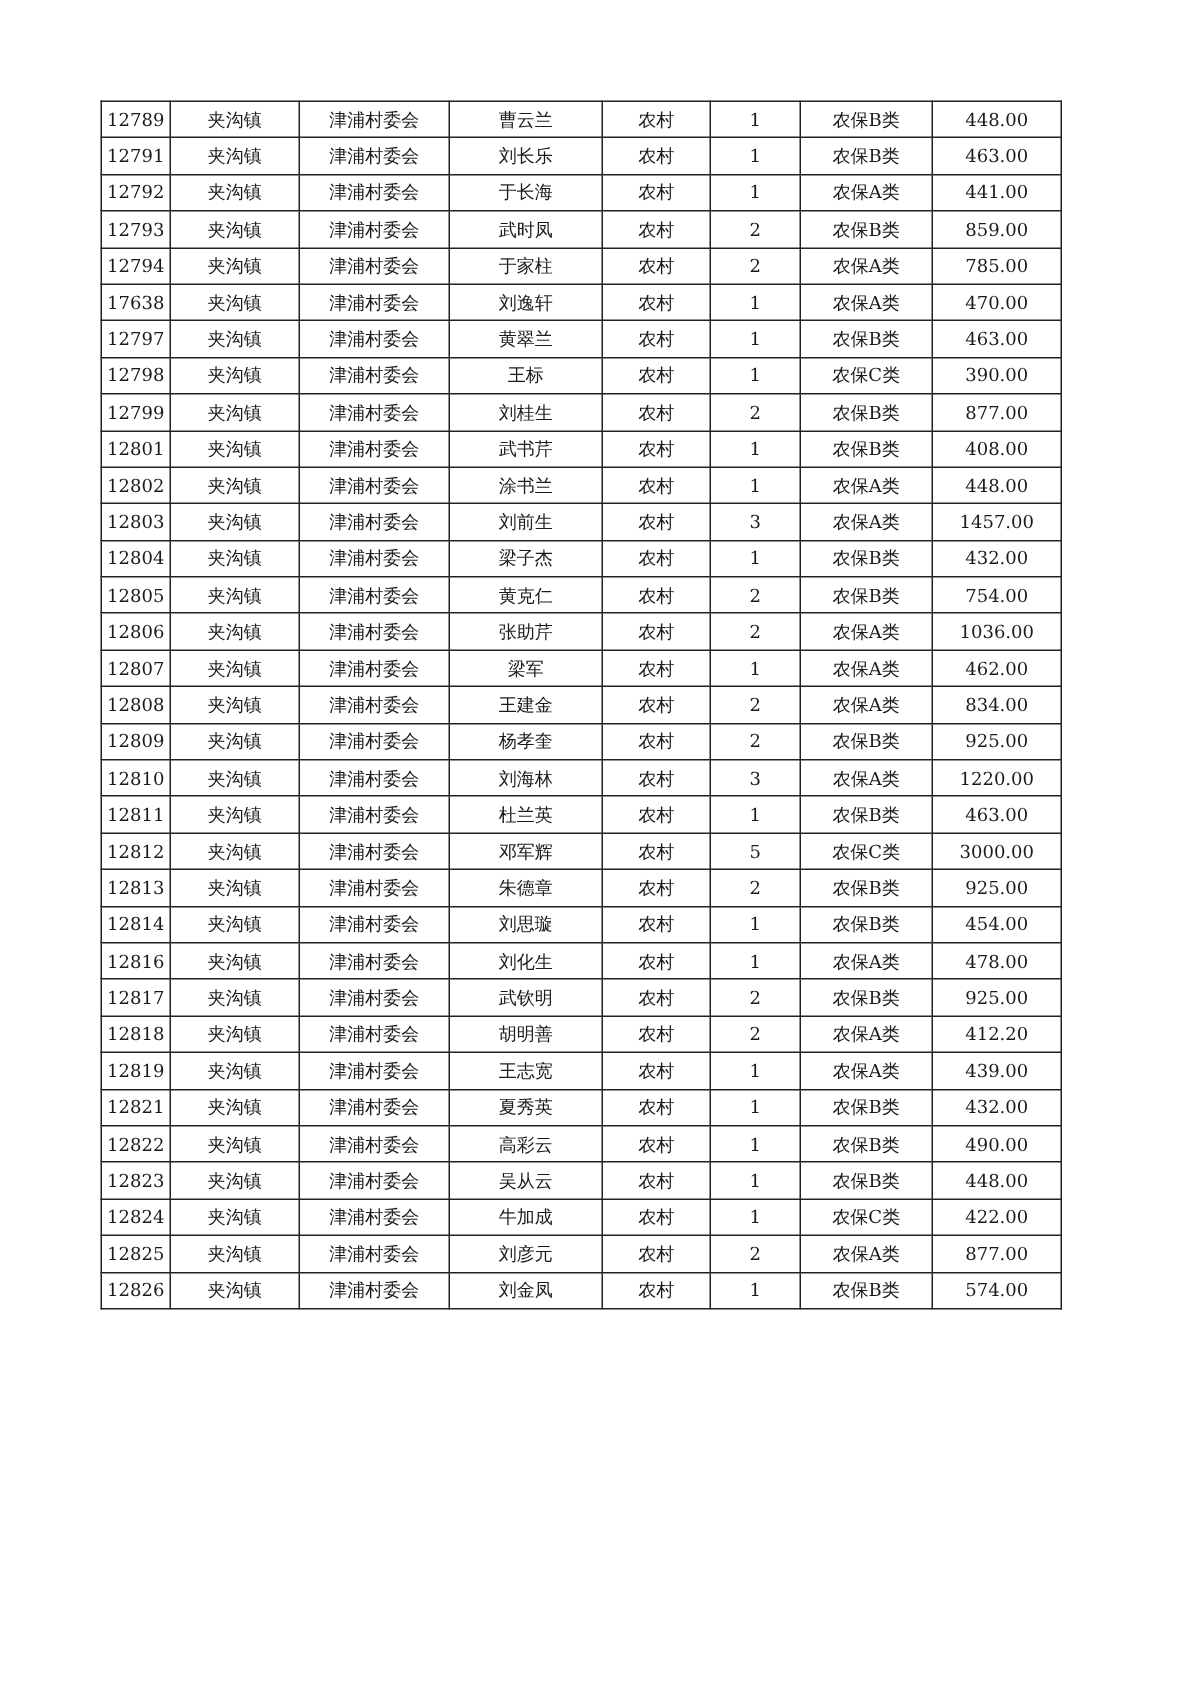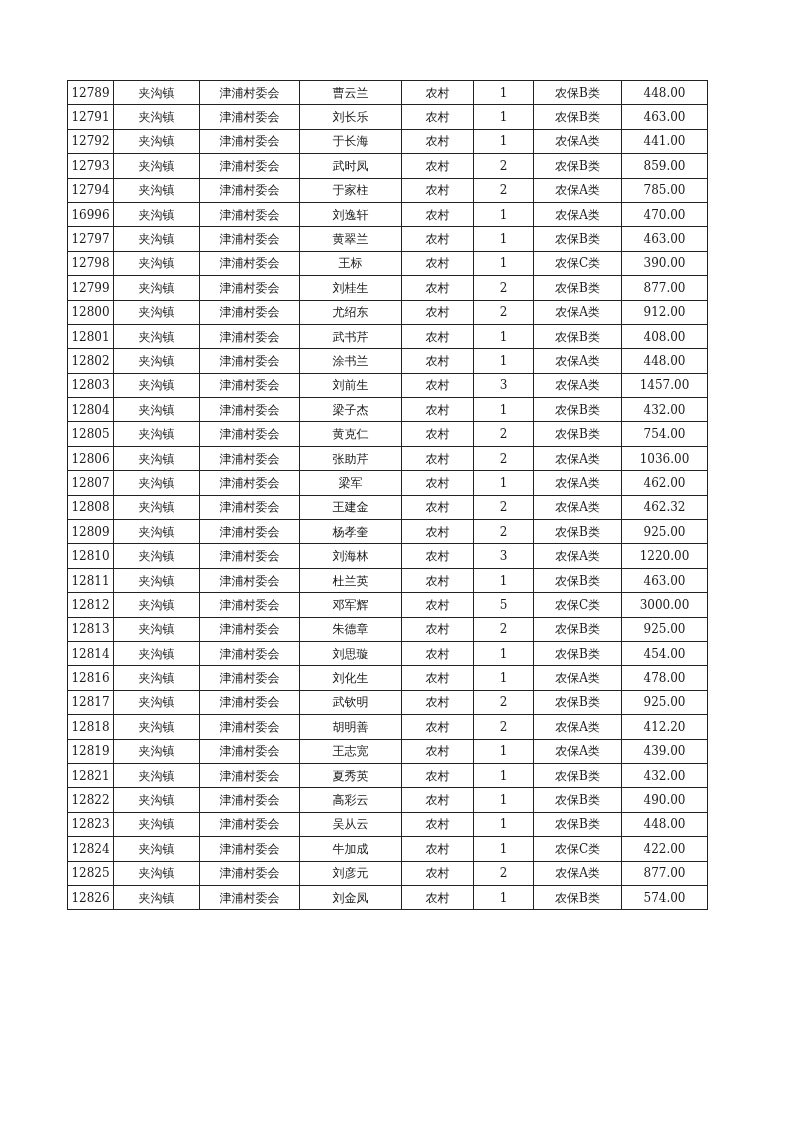--- a/index.html
+++ b/index.html
@@ -1,20 +1,20 @@
 <!DOCTYPE html>
 <html><head>
 <meta charset="utf-8">
 <style>
   html, body { margin: 0; padding: 0; background: #ffffff; }
   body { width: 793px; height: 1122px; position: relative; overflow: hidden;
          font-family: "DejaVu Serif", "Liberation Serif", serif; color: #1a1a1a; }
   #page { position: absolute; left: 0; top: 0; width: 793px; height: 1122px; background: #fff; }
   table.data-table {
-    position: absolute; left: 67px; top: 80px;
+    position: absolute; left: 67px; top: 67px;
     border-collapse: collapse; table-layout: fixed;
     width: 640px;
     padding-left: 24px;
   }
   table.data-table td {
     border: 1.5px solid #222;
     height: 23.4px;
     padding: 0;
     font-size: 12px;
     text-align: center;
@@ -93,21 +93,21 @@
           <td class="c-id">12794</td>
           <td>夹沟镇</td>
           <td>津浦村委会</td>
           <td>于家柱</td>
           <td>农村</td>
           <td>2</td>
           <td>农保A类</td>
           <td>785.00</td>
         </tr>
         <tr>
-          <td class="c-id">16996</td>
+          <td class="c-id">17638</td>
           <td>夹沟镇</td>
           <td>津浦村委会</td>
           <td>刘逸轩</td>
           <td>农村</td>
           <td>1</td>
           <td>农保A类</td>
           <td>470.00</td>
         </tr>
         <tr>
           <td class="c-id">12797</td>
@@ -133,30 +133,20 @@
           <td class="c-id">12799</td>
           <td>夹沟镇</td>
           <td>津浦村委会</td>
           <td>刘桂生</td>
           <td>农村</td>
           <td>2</td>
           <td>农保B类</td>
           <td>877.00</td>
         </tr>
         <tr>
-          <td class="c-id">12800</td>
-          <td>夹沟镇</td>
-          <td>津浦村委会</td>
-          <td>尤绍东</td>
-          <td>农村</td>
-          <td>2</td>
-          <td>农保A类</td>
-          <td>912.00</td>
-        </tr>
-        <tr>
           <td class="c-id">12801</td>
           <td>夹沟镇</td>
           <td>津浦村委会</td>
           <td>武书芹</td>
           <td>农村</td>
           <td>1</td>
           <td>农保B类</td>
           <td>408.00</td>
         </tr>
         <tr>
@@ -220,21 +210,21 @@
           <td>462.00</td>
         </tr>
         <tr>
           <td class="c-id">12808</td>
           <td>夹沟镇</td>
           <td>津浦村委会</td>
           <td>王建金</td>
           <td>农村</td>
           <td>2</td>
           <td>农保A类</td>
-          <td>462.32</td>
+          <td>834.00</td>
         </tr>
         <tr>
           <td class="c-id">12809</td>
           <td>夹沟镇</td>
           <td>津浦村委会</td>
           <td>杨孝奎</td>
           <td>农村</td>
           <td>2</td>
           <td>农保B类</td>
           <td>925.00</td>

